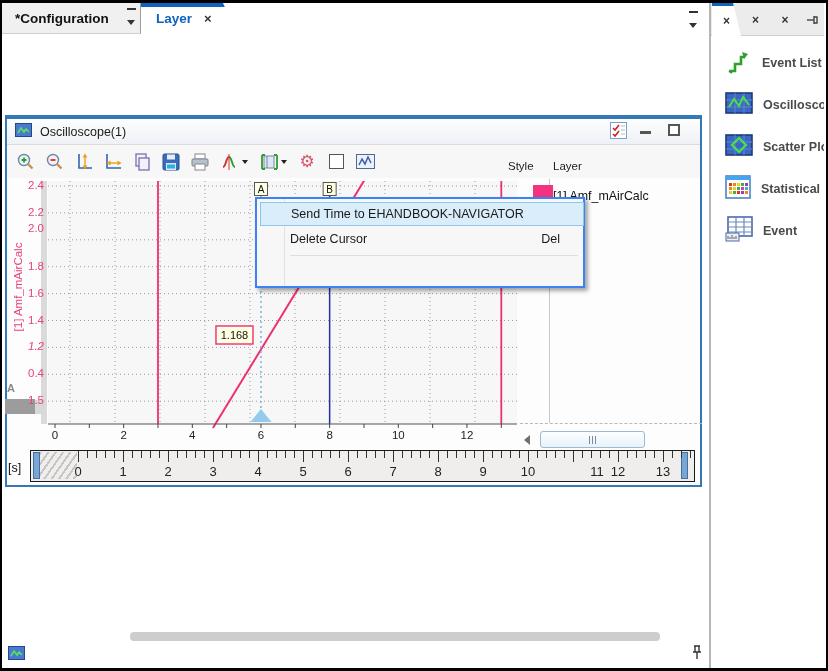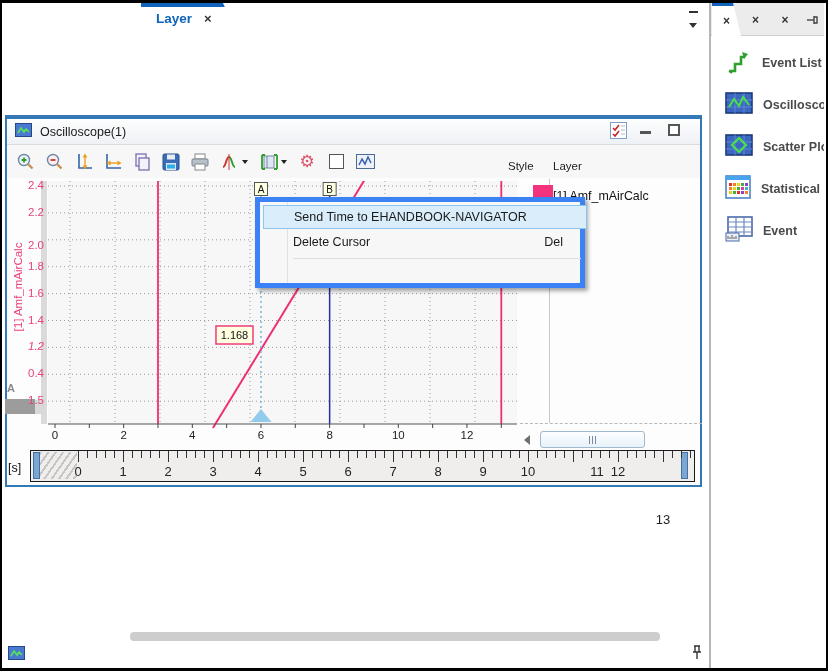--- a/index.html
+++ b/index.html
@@ -75,21 +75,21 @@
   .ruler-unit { left:8px; top:461px; font-size:12.5px; color:#111; z-index:3; }
   .ruler { left:30px; top:450px; width:665px; height:32px; border:1.5px solid #1a1a1a; background:#efeeed; z-index:3; }
   .ruler .handle { position:absolute; top:1px; width:7px; height:27px; background:#7aa6d4; border:1px solid #44709f; }
   .ruler .hatch { position:absolute; left:9px; top:1px; width:37px; height:27px;
     background:repeating-linear-gradient(125deg,#c6c6c6 0 2px,#efeeed 2px 6px); }
   .rtick { position:absolute; top:0; width:1px; background:#333; }
   .rnum { position:absolute; top:13px; width:24px; text-align:center; font-size:13px; color:#222; }
 
   
   .ctx-menu { left:255px; top:197px; width:330px; height:91px; background:#f7f7f7;
-    border:5px solid #3b82f6; box-shadow:3px 3px 4px rgba(0,0,0,0.35); z-index:50; }
+    border:2px solid #3b82f6; box-shadow:3px 3px 4px rgba(0,0,0,0.35); z-index:50; }
   .ctx-gutter { position:absolute; left:27px; top:0; width:1px; height:100%; background:#e2e2e2; }
   .ctx-item { position:absolute; left:3px; width:324px; height:24px; display:flex; align-items:center;
     font-size:12.5px; color:#1a1a1a; }
   .ctx-item .txt { margin-left:30px; }
   .ctx-item .sc { margin-left:auto; margin-right:24px; }
   .ctx-item.hl { background:#d9edfb; border:1px solid #8cc5ee; }
   .ctx-sep { position:absolute; left:33px; width:288px; border-top:1px solid #dedede; }
 
   
   .divider { left:709px; top:3px; width:2px; height:665px; background:#b5b5b5; z-index:4; }
@@ -106,20 +106,26 @@
   .bottom-scrollbar { left:130px; top:632px; width:530px; height:9px; background:#cdcdcd; border-radius:4px; z-index:3; }
   .bottom-mini-icon { left:8px; top:646px; z-index:3; }
   .bottom-pin { left:691px; top:644px; z-index:3; }
 </style>
 </head>
 <body>
 
 <div id="app">
   <div id="frame"></div>
 
+  <div class="abs tab-config">
+    <span class="lbl">*Configuration</span>
+    <span class="caret">
+      <span class="caret-line"></span><span class="caret-ic"></span>
+    </span>
+  </div>
   <div class="abs tab-layer">
     <span class="lbl">Layer</span>
     <span class="close">×</span>
   </div>
   <div class="abs tabbar-chevron">
     <span class="caret-line"></span><span class="caret-ic"></span>
   </div>
 
   <div class="abs osc-window"></div>
 
@@ -235,21 +241,21 @@
   <div class="abs legend-dash"></div>
 
   <div class="abs axis-strip"></div>
   <div class="abs ylabel-rot">[1] Amf_mAirCalc</div>
   <div class="abs yaxis-cursor-a">A</div>
   <div class="abs corner-box1"></div>
   <div class="abs corner-box2"></div>
   <div id="ytick-labels">
       <div class="ytick" style="top: 179px;">2.4</div>
       <div class="ytick" style="top: 205.9px;">2.2</div>
-      <div class="ytick" style="top: 239px;">2.0</div>
+      <div class="ytick" style="top: 222px;">2.0</div>
       <div class="ytick" style="top: 259.7px;">1.8</div>
       <div class="ytick" style="top: 286.6px;">1.6</div>
       <div class="ytick" style="top: 313.5px;">1.4</div>
       <div class="ytick" style="top: 340.4px; font-style: italic;">1.2</div>
       <div class="ytick" style="top: 367.3px;">0.4</div>
       <div class="ytick" style="top: 394.2px;">1.5</div>
     </div>
   <div id="xtick-labels">
       <div class="xtick" style="left: 44px;">0</div>
       <div class="xtick" style="left: 112.66px;">2</div>
@@ -393,21 +399,21 @@
       <div class="rtick" style="left: 560px; height: 7px;"></div>
       <div class="rtick" style="left: 569px; height: 7px;"></div>
       <div class="rtick" style="left: 578px; height: 7px;"></div>
       <div class="rtick" style="left: 587px; height: 11px;"></div>
       <div class="rnum" style="left: 575px;">12</div>
       <div class="rtick" style="left: 596px; height: 7px;"></div>
       <div class="rtick" style="left: 605px; height: 7px;"></div>
       <div class="rtick" style="left: 614px; height: 7px;"></div>
       <div class="rtick" style="left: 623px; height: 7px;"></div>
       <div class="rtick" style="left: 632px; height: 11px;"></div>
-      <div class="rnum" style="left: 620px; margin-top: 48px;">13</div>
+      <div class="rnum" style="left: 620px;">13</div>
       <div class="rtick" style="left: 641px; height: 7px;"></div>
       <div class="rtick" style="left: 650px; height: 7px;"></div>
       <div class="rtick" style="left: 659px; height: 7px;"></div>
     </div>
 
   <div class="abs ctx-menu">
     <div class="ctx-gutter"></div>
     <div class="ctx-item hl" style="top:3px;">
       <span class="txt">Send Time to EHANDBOOK-NAVIGATOR</span>
     </div>

